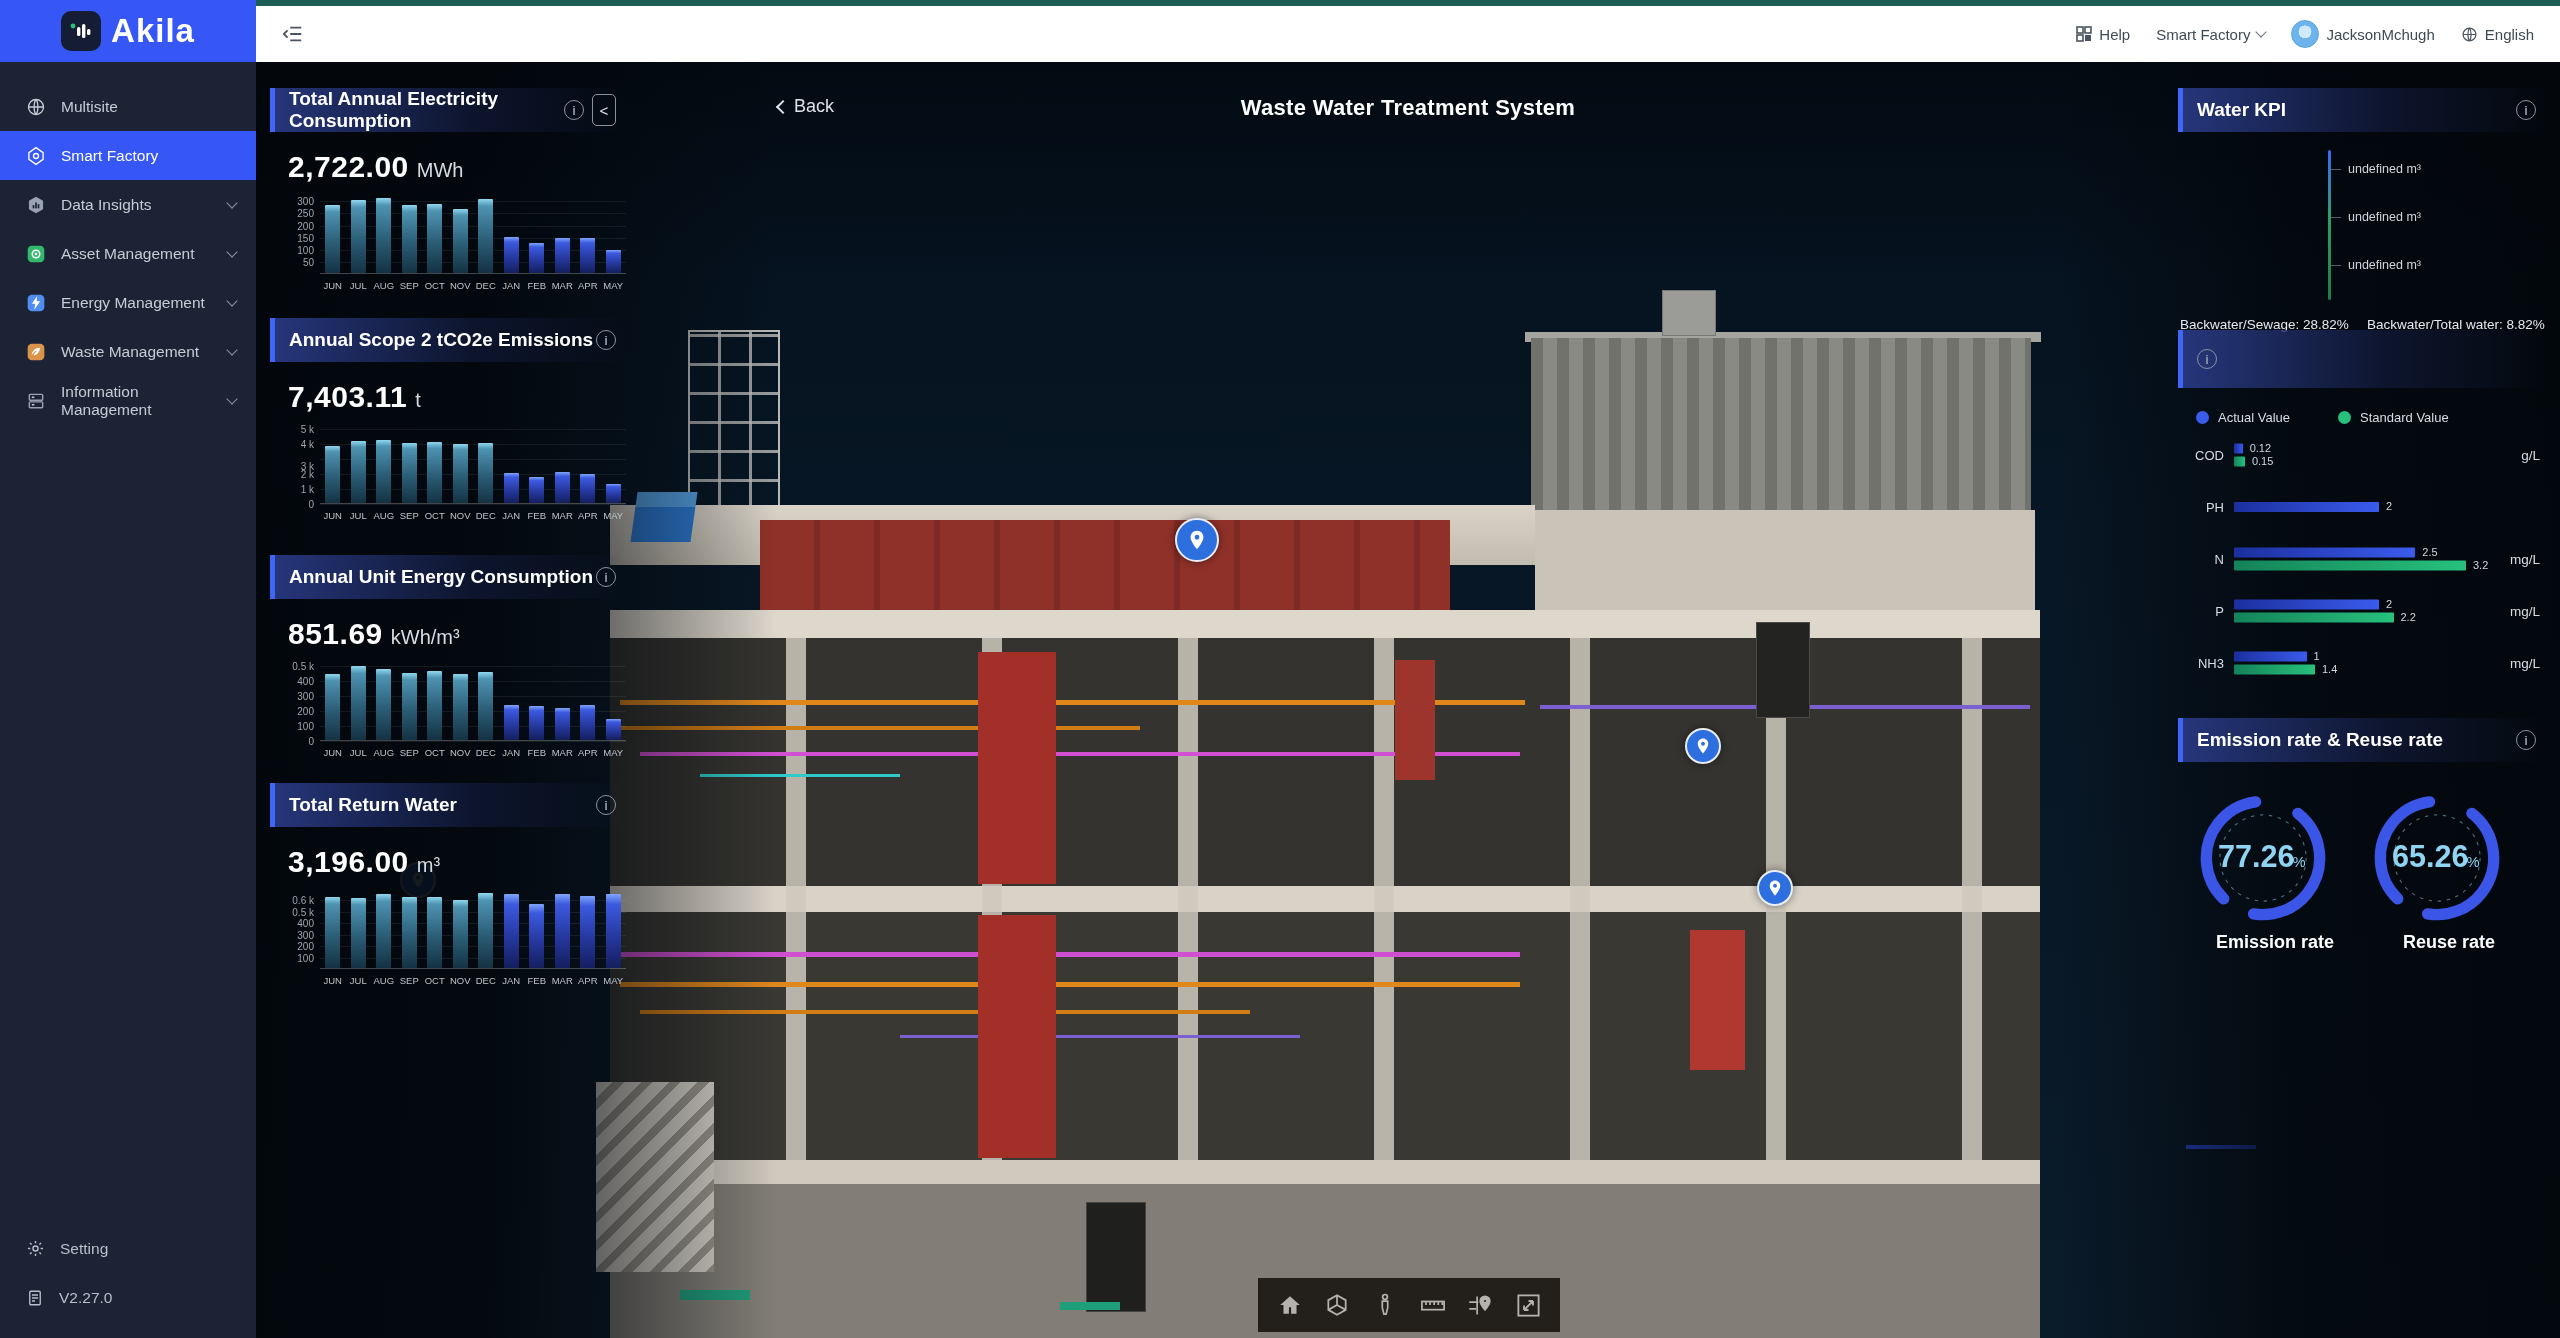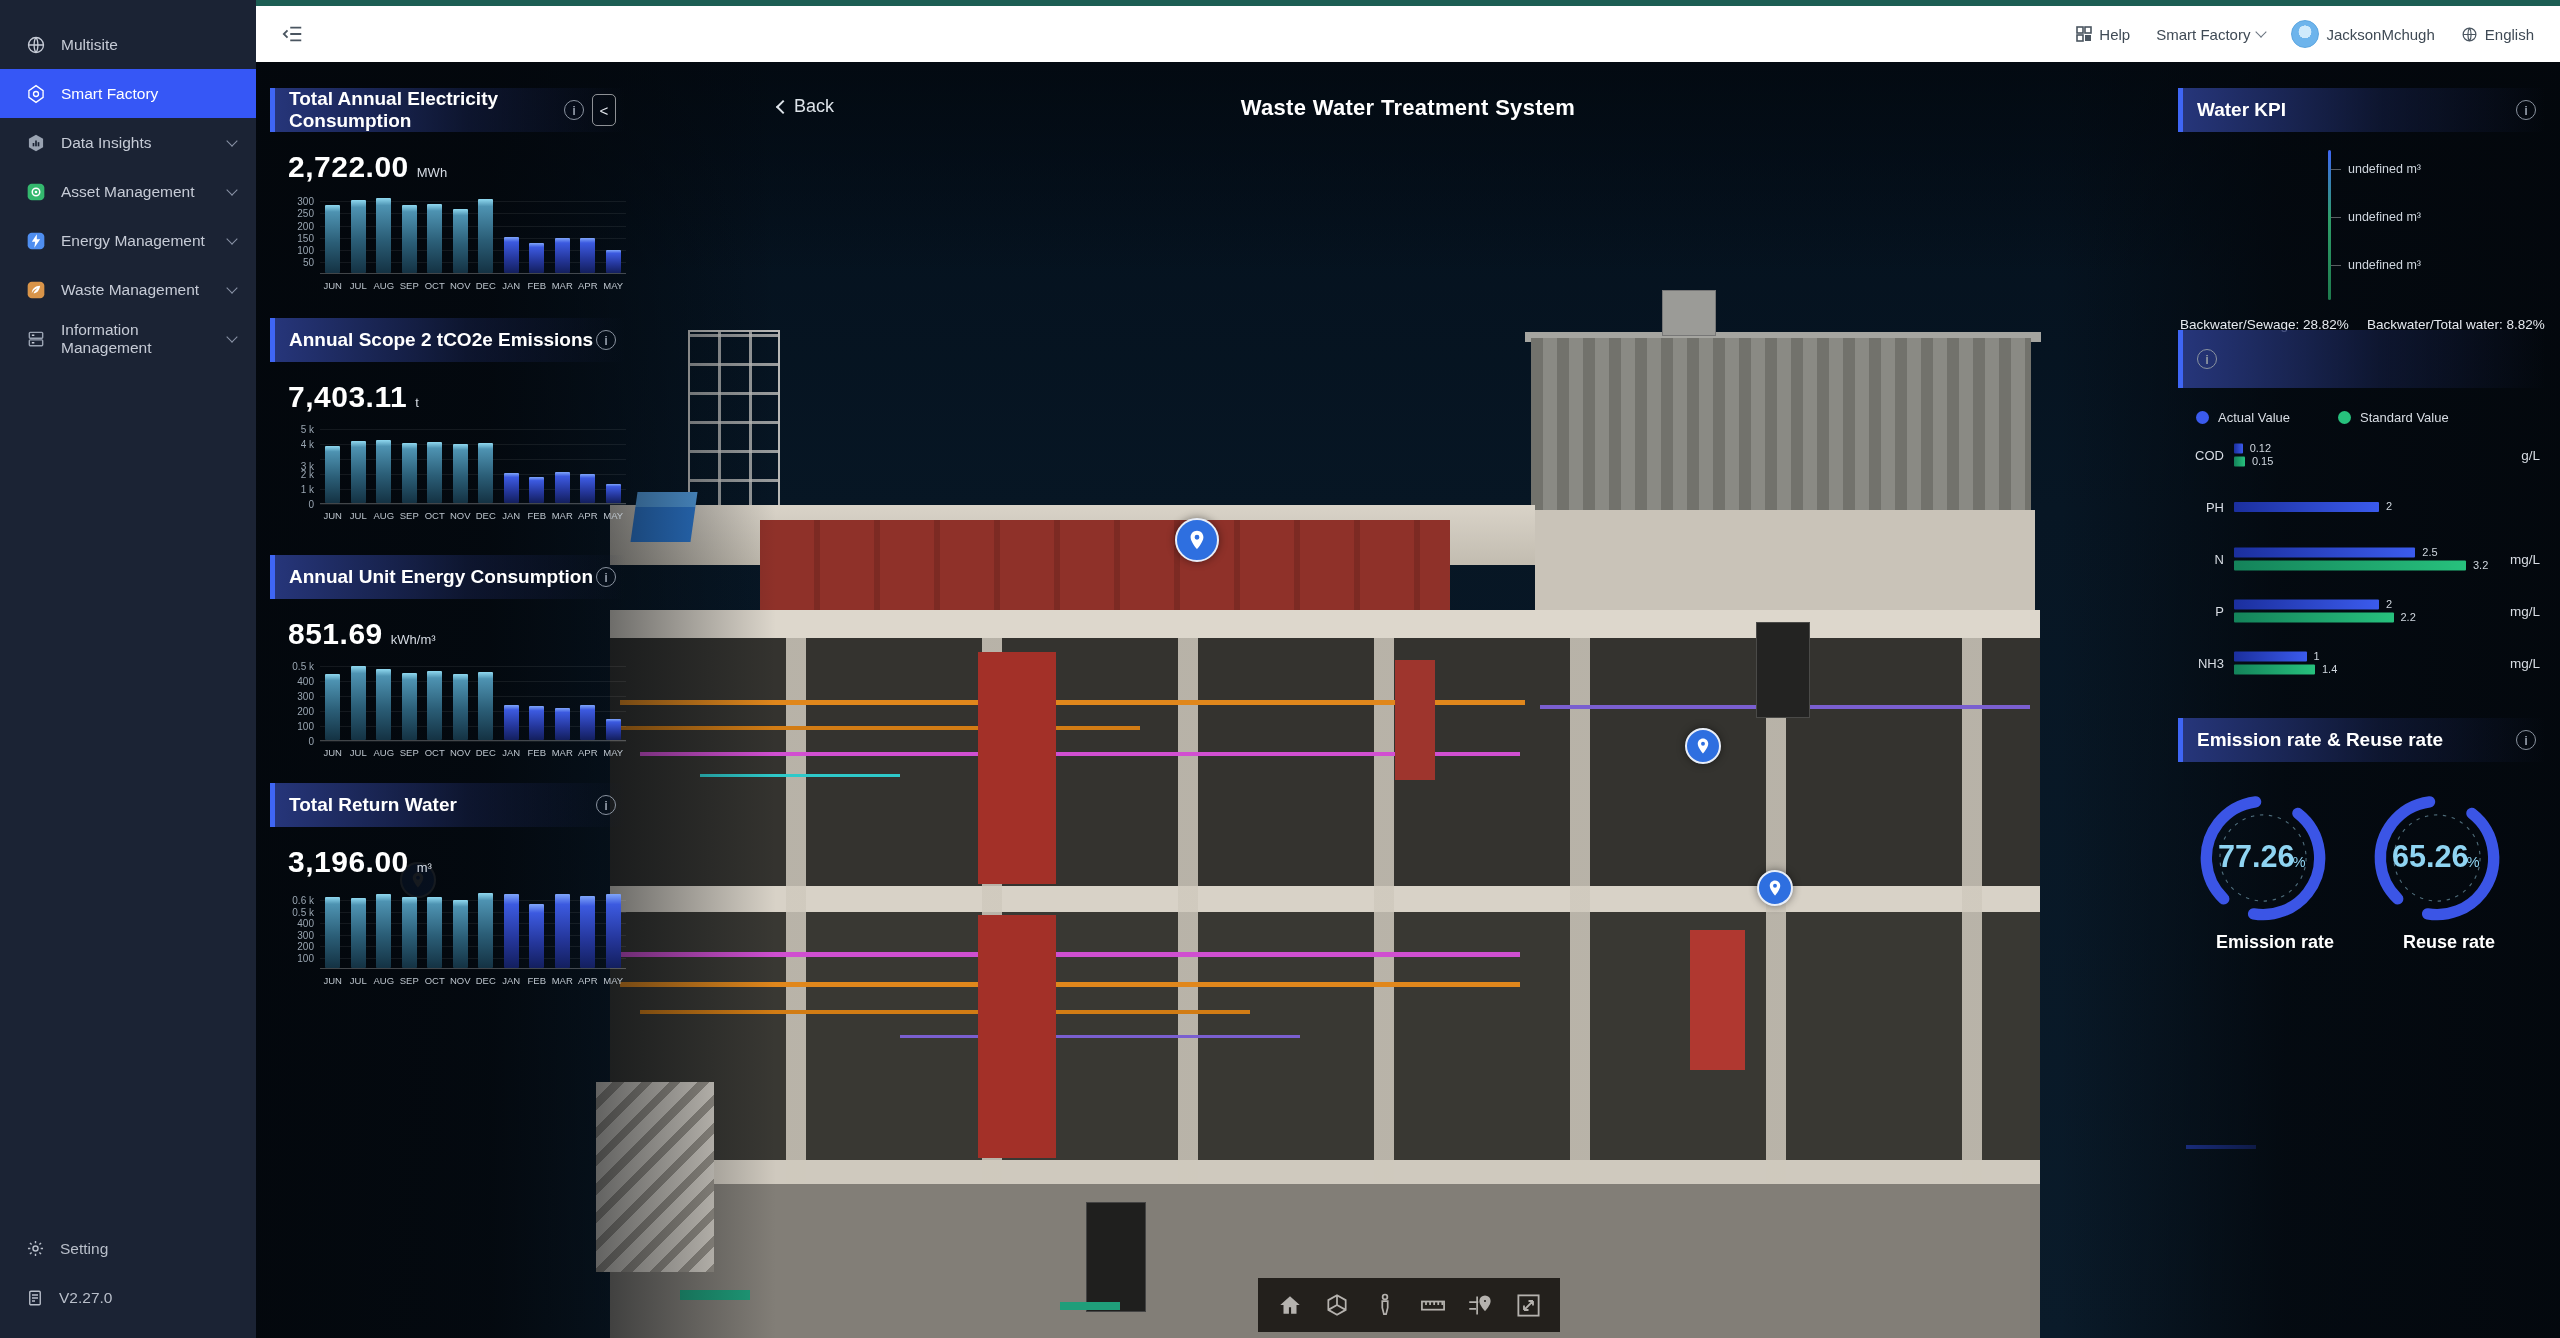--- a/index.html
+++ b/index.html
@@ -58,21 +58,21 @@
   .panel-head { position:relative; height:44px; display:flex; align-items:center;
     background:linear-gradient(90deg,rgba(40,56,128,0.95) 0%,rgba(20,30,68,0.6) 55%,rgba(10,16,36,0) 100%);
     border-left:5px solid #3f66f5; padding:0 10px 0 14px; }
   .panel-head .t { flex:1; color:#ffffff; font-size:19px; font-weight:bold; line-height:1.15; }
   .info-ic { width:20px; height:20px; border:1.4px solid #8a93a0; border-radius:50%; color:#8a93a0;
     font-size:13px; display:flex; align-items:center; justify-content:center; font-weight:bold; cursor:pointer; }
   .collapse-btn { width:24px; height:32px; margin-left:8px; border:1px solid rgba(255,255,255,0.55); border-radius:5px;
     color:#e8ecf2; font-size:15px; display:flex; align-items:center; justify-content:center; cursor:pointer; }
   .big-val { margin:18px 0 6px 18px; color:#fff; }
   .big-val .v { font-size:30px; font-weight:bold; letter-spacing:0.5px; }
-  .big-val .u { font-size:13px; margin-left:8px; color:#d6dce4; }
+  .big-val .u { font-size:20px; margin-left:8px; color:#d6dce4; }
 
   
   .bchart { position:relative; margin:10px 0 0 10px; height:104px; }
   .yaxis { position:absolute; left:0; top:0; width:38px; height:80px; }
   .yaxis span { position:absolute; right:4px; font-size:10px; color:#9aa6b2; }
   .plot { position:absolute; left:40px; top:0; width:306px; height:80px;
     border-bottom:1px solid rgba(255,255,255,0.25); }
   .gline { position:absolute; left:0; width:100%; height:1px; background:rgba(255,255,255,0.07); }
   .bars { position:absolute; left:0; bottom:0; width:100%; height:80px; display:flex; align-items:flex-end; }
   .slot { width:25.5px; display:flex; justify-content:center; }
@@ -179,20 +179,31 @@
           <path fill="#fff" d="M12 2C8.1 2 5 5.1 5 9c0 5.2 7 13 7 13s7-7.8 7-13c0-3.9-3.1-7-7-7zm0 9.6A2.6 2.6 0 1 1 12 6.4a2.6 2.6 0 0 1 0 5.2z"></path>
         </svg>
     </div>
   </div>
 
   <div id="ov-top"></div>
   <div id="ov-left"></div>
   <div id="ov-right"></div>
 
   <nav id="sidebar">
+    <div id="logo-box">
+      <div id="logo-mark">
+        <svg width="26" height="26" viewBox="0 0 26 26">
+          <circle cx="5" cy="8" r="2.4" fill="#2ec17d"></circle>
+          <rect x="9" y="9" width="3.4" height="9" rx="1.6" fill="#fff"></rect>
+          <rect x="14" y="6" width="3.4" height="14" rx="1.6" fill="#fff"></rect>
+          <rect x="19" y="11" width="3.4" height="6" rx="1.6" fill="#fff"></rect>
+        </svg>
+      </div>
+      <span id="logo-text">Akila</span>
+    </div>
     <div id="menu">
         <div class="side-item">
           <span>
             <svg width="20" height="20" viewBox="0 0 24 24" fill="none" stroke="#c6cbd6" stroke-width="1.6">
               <circle cx="12" cy="12" r="9"></circle>
               <path d="M3 12h18M12 3c3 3.5 3 14.5 0 18M12 3c-3 3.5-3 14.5 0 18"></path>
             </svg>
           </span>
           <span class="lbl">Multisite</span>
         </div>

